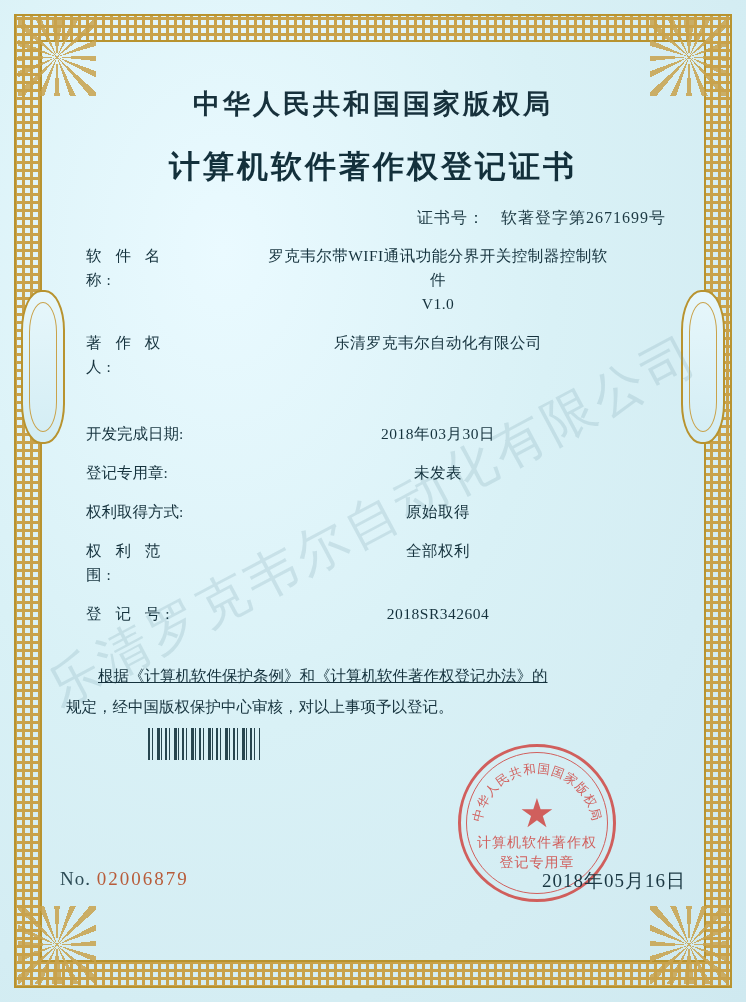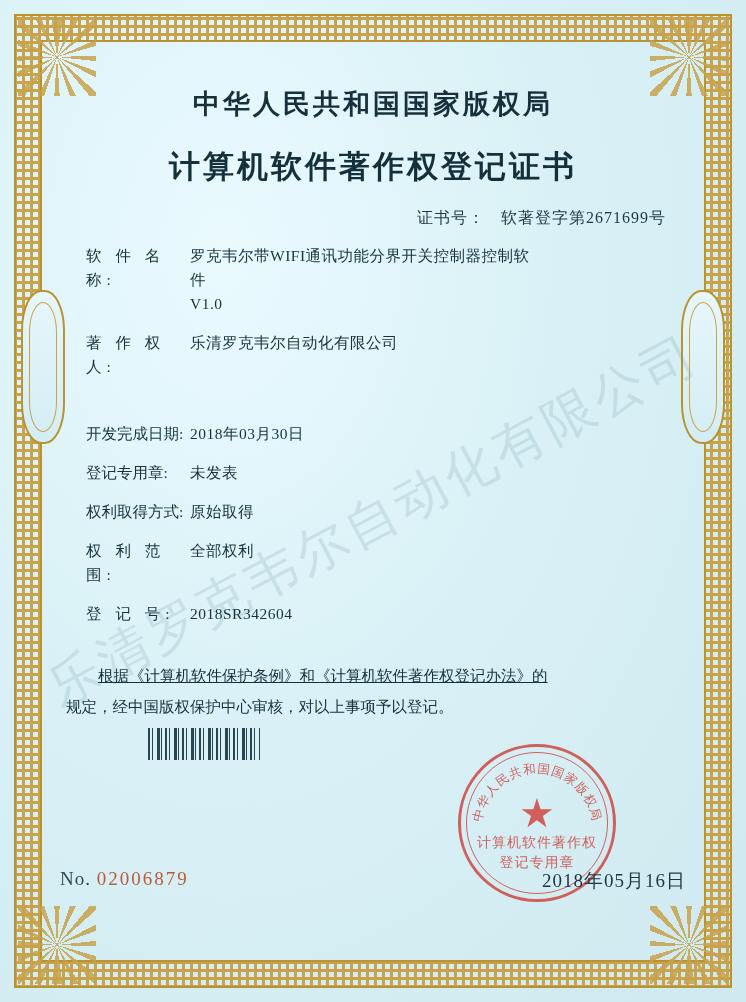--- a/index.html
+++ b/index.html
@@ -150,20 +150,21 @@
     width: 130px;
     flex: 0 0 130px;
     letter-spacing: 5px;
     padding-left: 26px;
     box-sizing: border-box;
   }
   .field .fl.tight { letter-spacing: 0px; padding-left: 26px; }
   .field .fv {
     flex: 1;
     letter-spacing: 0.5px;
+    text-align: center;
   }
   .block-gap { height: 28px; }
 
   .fv .l2 { display: block; }
 
   .para {
     margin-top: 34px;
     font-size: 15.5px;
     color: #15323d;
     line-height: 2.0;

